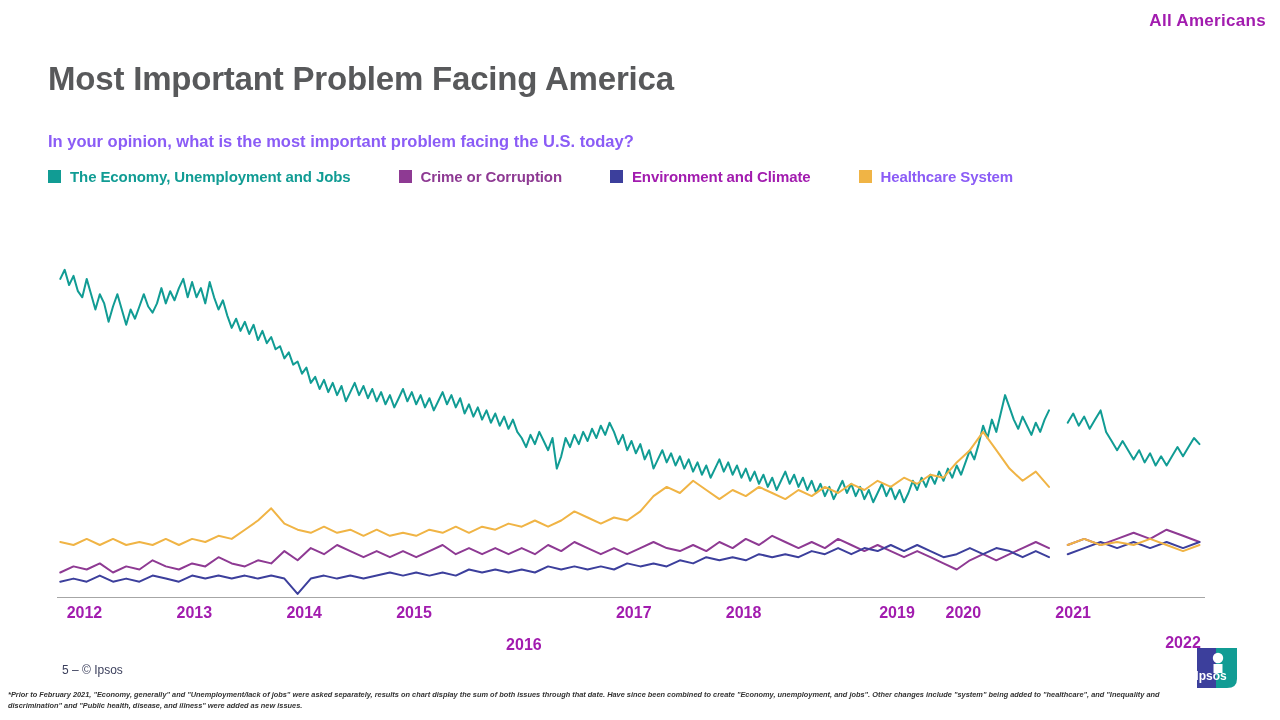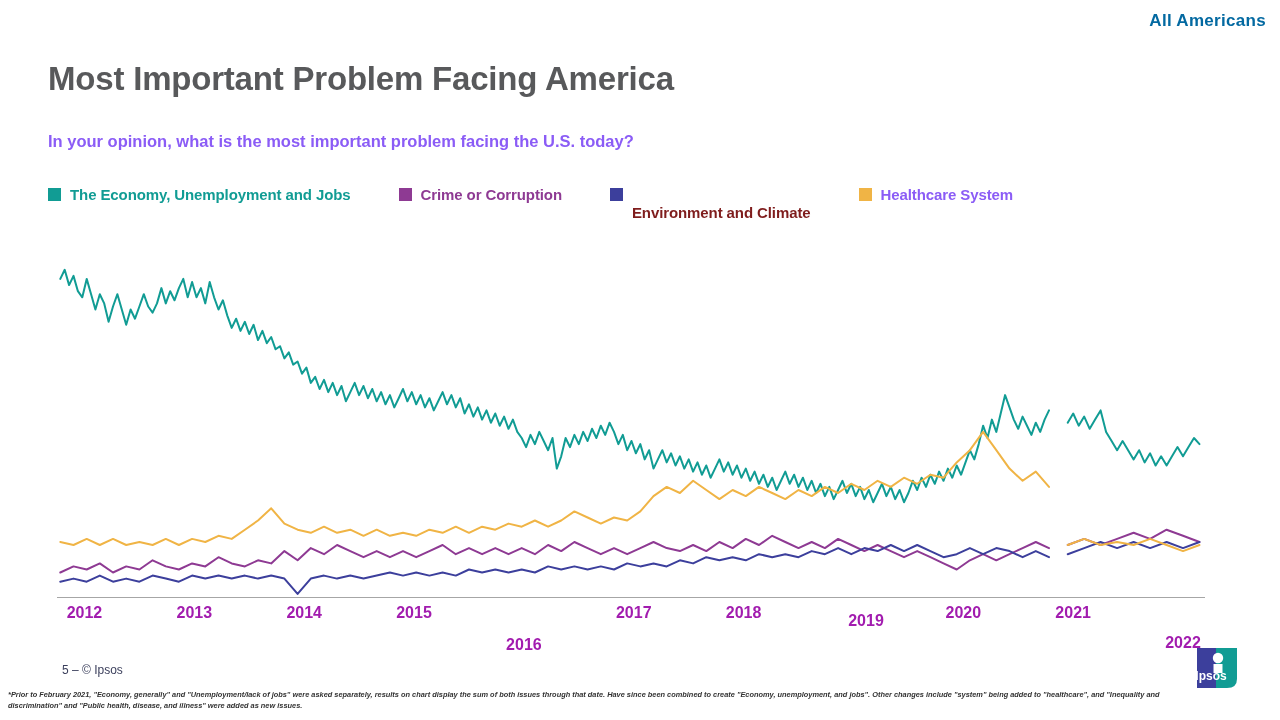--- a/index.html
+++ b/index.html
@@ -16,21 +16,21 @@
     color: #58595b;
   }
 
   
   #audience-tag {
     position: absolute;
     top: 11px;
     right: 14px;
     font-size: 17px;
     font-weight: bold;
-    color: #0369a1;
+    color: #a21caf;
     letter-spacing: .3px;
   }
 
   #page-title {
     position: absolute;
     left: 48px;
     top: 38px;
     font-size: 33px;
     font-weight: bold;
     color: #58595b;
@@ -144,21 +144,21 @@
   <div class="legend-item">
     <span class="legend-swatch" style="background: rgb(17, 156, 148);"></span>
     <span style="color: rgb(17, 156, 148);">The Economy, Unemployment and Jobs</span>
   </div>
   <div class="legend-item">
     <span class="legend-swatch" style="background: rgb(142, 58, 147);"></span>
     <span style="color: rgb(142, 58, 147);">Crime or Corruption</span>
   </div>
   <div class="legend-item">
     <span class="legend-swatch" style="background: rgb(60, 63, 156);"></span>
-    <span style="color: #7f1d1d; margin-top: 36px;">Environment and Climate</span>
+    <span style="color: #a21caf;">Environment and Climate</span>
   </div>
   <div class="legend-item">
     <span class="legend-swatch" style="background: rgb(240, 180, 69);"></span>
     <span style="color: #8b5cf6;">Healthcare System</span>
   </div>
 </div>
 
 <div id="chart-area">
   <svg id="chart-svg" width="1280" height="720">
     <line id="x-axis-line" x1="57" y1="597.5" x2="1205" y2="597.5" stroke="#a6a6a6" stroke-width="1"></line>
@@ -176,21 +176,21 @@
 </div>
 
 <div id="x-axis-labels">
     <div class="x-tick" style="left: 27.4641px;">2012</div>
     <div class="x-tick" style="left: 137.321px;">2013</div>
     <div class="x-tick" style="left: 247.177px;">2014</div>
     <div class="x-tick" style="left: 357px;">2015</div>
     <div class="x-tick" style="left: 466.89px; margin-top: 32px;">2016</div>
     <div class="x-tick" style="left: 576.746px;">2017</div>
     <div class="x-tick" style="left: 686.603px;">2018</div>
-    <div class="x-tick" style="left: 809px; margin-top: 8px;">2019</div>
+    <div class="x-tick" style="left: 840px;">2019</div>
     <div class="x-tick" style="left: 906.316px;">2020</div>
     <div class="x-tick" style="left: 1016.17px;">2021</div>
     <div class="x-tick" style="left: 1126.03px; margin-top: 30px;">2022</div>
   </div>
 
 <div id="slide-meta">5 –  © Ipsos</div>
 
 <div id="footnote">*Prior to February 2021, "Economy,  generally" and "Unemployment/lack  of jobs" were asked separately, results on chart display the sum of both issues through that date. Have since been combined  to create "Economy,  unemployment,   and jobs". Other changes include "system" being added to "healthcare", and  "Inequality and discrimination" and "Public health, disease, and illness" were added as new issues.</div>
 
 <div id="ipsos-logo">

